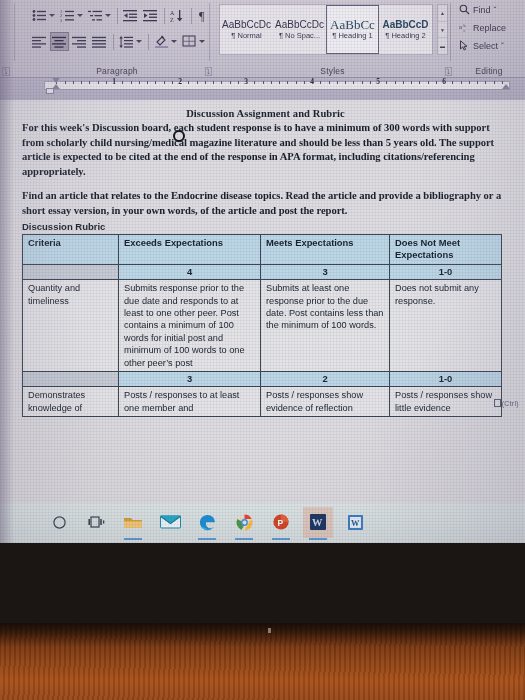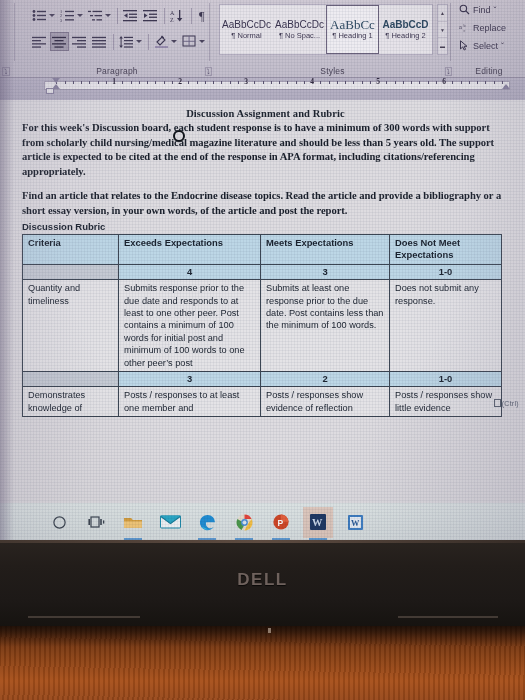--- a/index.html
+++ b/index.html
@@ -701,26 +701,19 @@
         </div>
 
       </div>
     </div>
 
     <div class="moire"></div>
     <div class="vignette"></div>
     <div class="edge-left"></div>
   </div>
 
-  <div class="bezel">
-    <div class="dell">
-      <span>DELL</span>
-    </div>
-    <div class="vent l"></div>
-    <div class="vent r"></div>
-  </div>
 
   <div class="desk">
     <div class="desk-top-shade"></div>
     <div class="desk-speck" style="left:268px; top:5px;"></div>
   </div>
 
 </div>
 
 </body></html>

